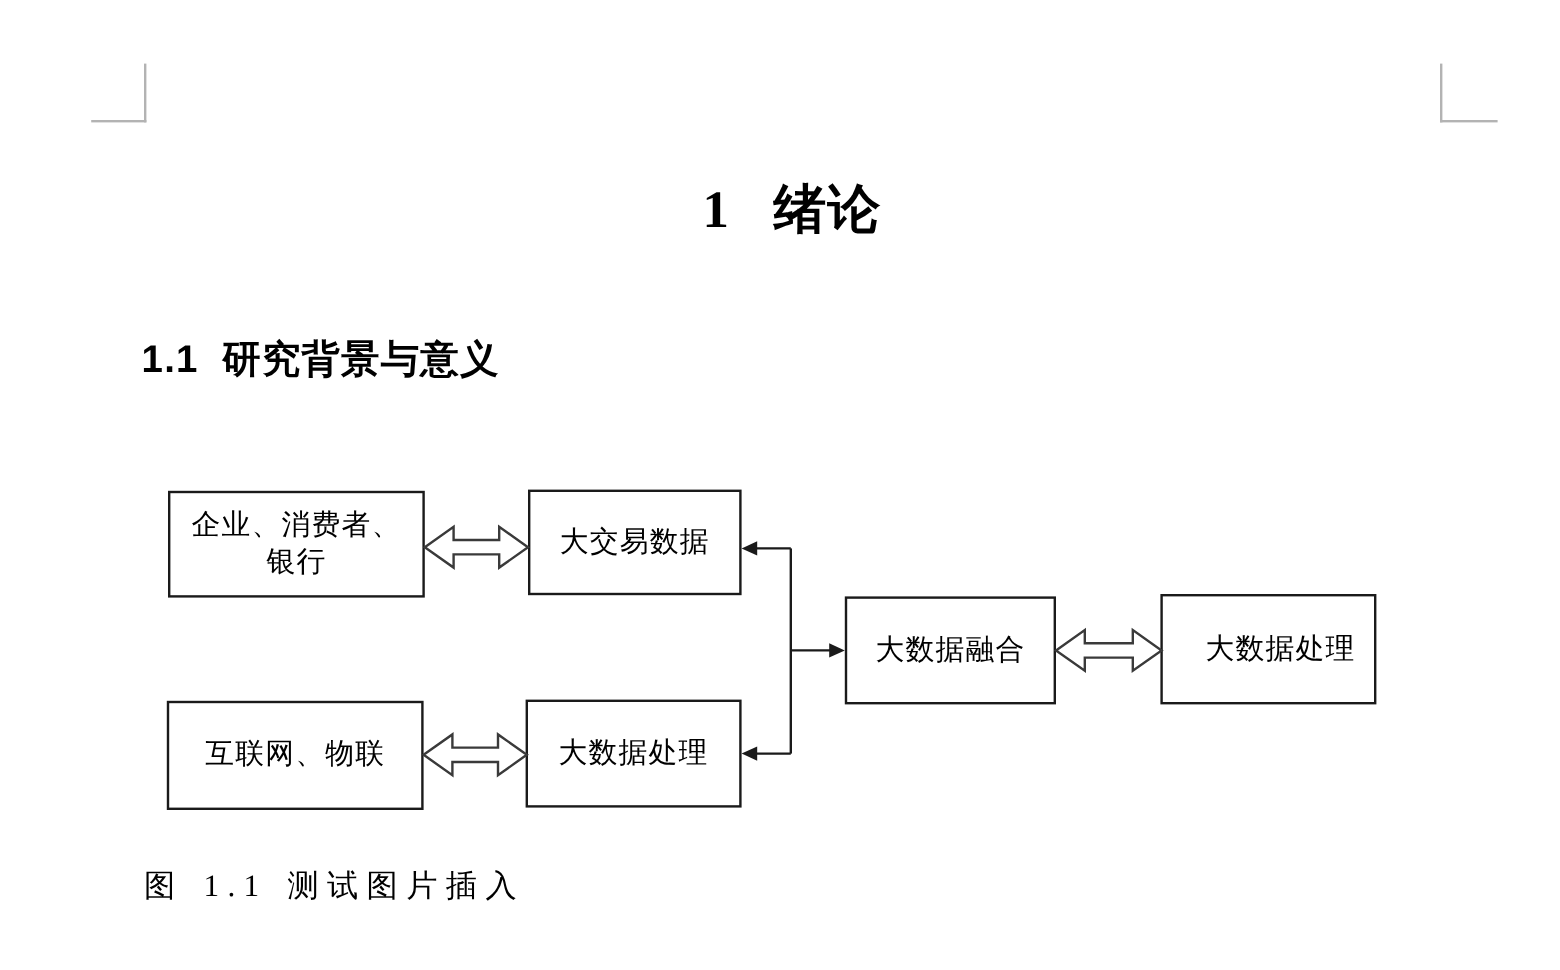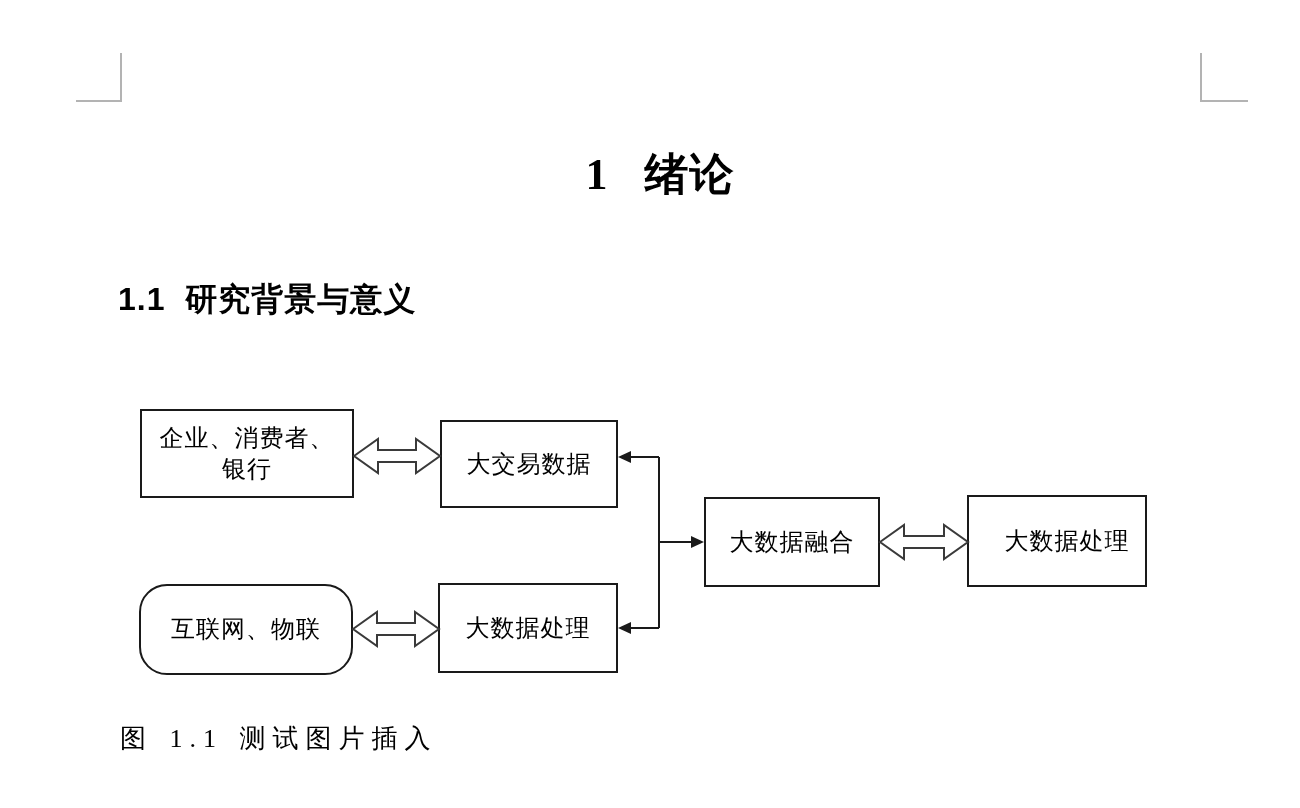--- a/index.html
+++ b/index.html
@@ -32,22 +32,22 @@
   
   .dbox{
     position:absolute;box-sizing:border-box;
     border:2px solid #1a1a1a;background:#fff;
     display:flex;flex-direction:column;align-items:center;justify-content:center;
     font-size:24px;line-height:31px;text-align:center;
     font-family:"Liberation Serif","DejaVu Serif",serif;
     letter-spacing:1px;
   }
   .box-sources-top{left:140px;top:409px;width:214px;height:89px;}
-  .box-transaction{left:440px;top:420px;width:178px;height:88px;}
-  .box-internet{left:139px;top:584px;width:214px;height:91px;border-radius:28px;}
+  .box-transaction{left:440px;top:408px;width:178px;height:88px;}
+  .box-internet{left:139px;top:584px;width:214px;height:91px;}
   .box-interaction{left:438px;top:583px;width:180px;height:90px;}
   .box-fusion{left:704px;top:497px;width:176px;height:90px;}
   .box-processing{left:967px;top:495px;width:180px;height:92px;padding-left:20px;}
 
   .arrow-svg{position:absolute;display:block;}
   .hollow-arrow-top{left:352px;top:436px;}
   .hollow-arrow-bottom{left:351px;top:609px;}
   .hollow-arrow-right{left:878px;top:522px;}
   .connector-svg{left:610px;top:445px;}
 

